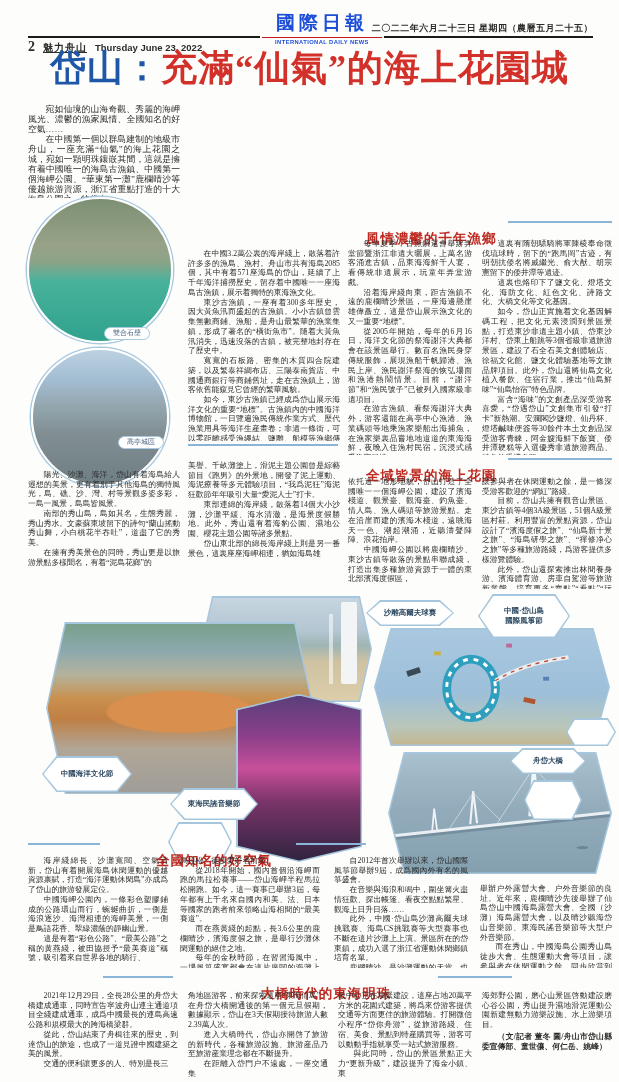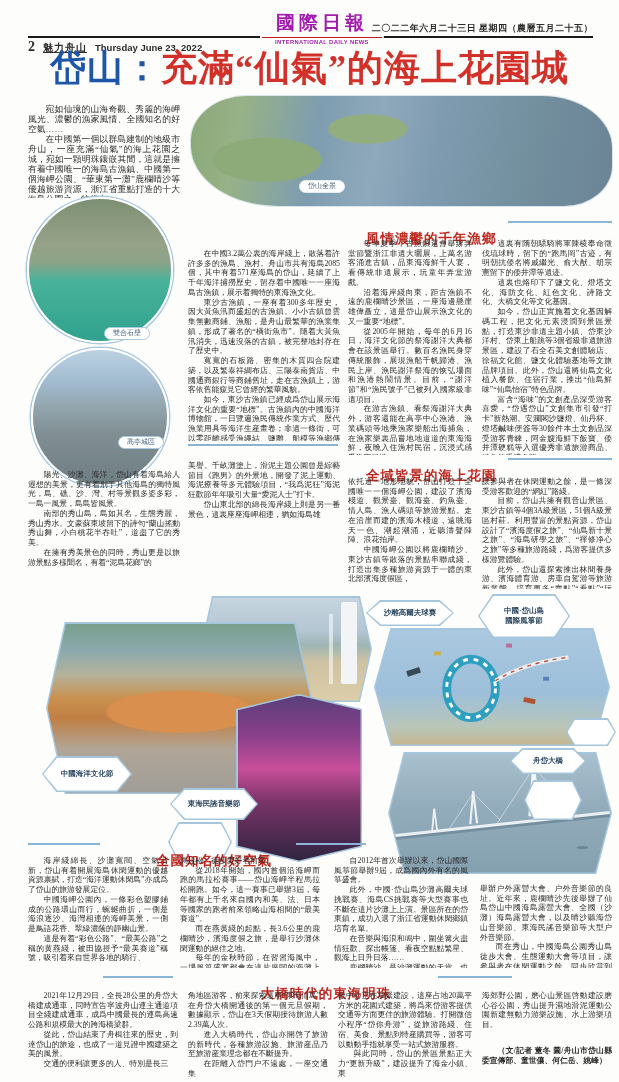--- a/index.html
+++ b/index.html
@@ -3,21 +3,21 @@
 <meta charset="utf-8">
 <style>
   html,body{margin:0;padding:0;background:#e8e8e4;}
   .page{position:relative;width:619px;height:1082px;background:#fdfdfb;margin:0 auto;
         overflow:hidden;font-family:"Liberation Serif","DejaVu Serif",serif;color:#2b2b2b;}
   
   .hdr-left{position:absolute;left:28px;top:17px;display:flex;align-items:baseline;gap:8px;}
   .hdr-pagenum{font-size:14px;font-weight:bold;}
   .hdr-section{font-size:10px;font-weight:bold;letter-spacing:1px;text-decoration:underline;}
   .hdr-date-en{font-size:9.5px;font-weight:bold;font-family:"Liberation Sans","DejaVu Sans",sans-serif;margin-top:25px;}
-  .masthead{position:absolute;left:262px;top:10px;width:120px;text-align:center;color:#a21caf;}
+  .masthead{position:absolute;left:262px;top:10px;width:120px;text-align:center;color:#1d4ed8;}
   .masthead-name{font-size:19px;font-weight:bold;letter-spacing:4px;white-space:nowrap;}
   .masthead-sub{font-size:5.8px;font-weight:bold;letter-spacing:.4px;white-space:nowrap;
         font-family:"Liberation Sans","DejaVu Sans",sans-serif;border-top:1px solid #c3161c;padding-top:1px;margin-top:1px;}
   .hdr-date-cn{position:absolute;right:26px;top:22px;font-size:9px;font-weight:bold;letter-spacing:.5px;}
   .hdr-rule{position:absolute;top:36px;height:2px;background:#1a1a1a;}
   .hdr-rule.l{left:28px;width:232px;}
   .hdr-rule.r{left:384px;width:209px;}
   
   .headline{position:absolute;left:0;top:44px;width:619px;text-align:center;font-weight:bold;
         font-size:36px;letter-spacing:1px;white-space:nowrap;margin:0;}
@@ -25,21 +25,21 @@
   .hl-red{color:#d2312a;}
   
   .tblock{position:absolute;overflow:hidden;font-size:7.8px;line-height:1.25;text-align:justify;}
   .tblock .para{margin:0;text-indent:2em;}
   .tblock.cont .para:first-child{text-indent:0;}
   .intro{font-size:8.8px;line-height:1.14;}
   .sec-title{position:absolute;margin:18px;font-size:13.5px;font-weight:bold;color:#bf2b22;
         letter-spacing:1px;white-space:nowrap;}
   .sec-title.centered{text-align:center;}
   .blue-rule{position:absolute;height:2px;background:#8ab5d6;}
-  .credit{font-weight:bold;text-indent:2em;margin-top:16px;}
+  .credit{font-weight:bold;text-indent:2em;margin-top:2px;}
   
   .panorama{position:absolute;left:191px;top:96px;width:421px;height:110px;
         border-radius:56px 70px 48px 88px/44px 52px 40px 60px;
         background:
           radial-gradient(ellipse 90px 36px at 18% 58%,#8cab78 0 60%,transparent 62%),
           radial-gradient(ellipse 70px 26px at 42% 30%,#93ae7e 0 55%,transparent 58%),
           linear-gradient(100deg,#8aa87a 0%,#97b286 12%,#7e9db0 30%,#8fa9bc 44%,#7f9bb0 58%,#73909f 78%,#6b8495 100%);
         box-shadow:0 0 0 1px #d9e4ec;}
   .pill{position:absolute;background:#ffffff;border:1px solid #a9c9e0;border-radius:9px;
         font-size:7px;color:#44607c;padding:2px 8px;white-space:nowrap;line-height:1;}
@@ -89,23 +89,20 @@
   <div class="hdr-rule l"></div>
   <div class="hdr-rule r"></div>
 
   <h1 class="headline"><span class="hl-blue">岱山：</span><span class="hl-red">充滿“仙氣”的海上花園城</span></h1>
 
   <div class="tblock intro" style="left:28px;top:104px;width:152px;height:94px;">
       <p class="para">宛如仙境的山海奇觀、秀麗的海岬風光、濃鬱的漁家風情、全國知名的好空氣……</p>
       <p class="para">在中國第一個以群島建制的地級市舟山，一座充滿“仙氣”的海上花園之城，宛如一顆明珠鑲嵌其間，這就是擁有着中國唯一的海島古漁鎮、中國第一個海岬公園、“華東第一灘”鹿欄晴沙等優越旅游資源，浙江省重點打造的十大海島公園之一的岱山。</p>
     </div>
 
-  <div class="panorama">
-    <span class="pill on-photo" style="left:108px;top:84px;">岱山全景</span>
-  </div>
 
   <div class="circle c1"></div>
   <span class="pill" style="left:104px;top:327px;">雙合石壁</span>
   <div class="circle c2"></div>
   <span class="pill" style="left:118px;top:436px;">高亭城區</span>
 
   <div class="tblock" style="left:28px;top:470px;width:152px;height:130px;">
       <p class="para">陽光、沙灘、海洋，岱山有着海島給人遐想的美景，更有着別于其他海島的獨特風光，島、礁、沙、灣、村等景觀多姿多彩，一島一風景，島島皆風景。</p>
       <p class="para">南部的秀山島，島如其名，生態秀麗，秀山秀水。文豪蘇東坡留下的詩句“蘭山搖動秀山舞，小白桃花半吞吐”，道盡了它的秀美。</p>
       <p class="para">在擁有秀美景色的同時，秀山更是以旅游景點多樣聞名，有着“泥島花鄉”的</p>
@@ -113,20 +110,21 @@
 
   <div class="tblock" style="left:188px;top:249px;width:152px;height:192px;">
       <p class="para">在中國3.2萬公裏的海岸綫上，散落着許許多多的漁島、漁村。舟山市共有海島2085個，其中有着571座海島的岱山，延續了上千年海洋捕撈歷史，留存着中國唯一一座海島古漁鎮，展示着獨特的東海漁文化。</p>
       <p class="para">東沙古漁鎮，一座有着300多年歷史，因大黃魚汛而盛起的古漁鎮。小小古鎮曾雲集無數商鋪、漁船，是舟山最繁華的漁業集鎮，形成了著名的“橫街魚市”。隨着大黃魚汛消失，迅速沒落的古鎮，被完整地封存在了歷史中。</p>
       <p class="para">寬寬的石板路、密集的木質四合院建築，以及繁泰祥綢布店、三陽泰南貨店、中國通商銀行等商鋪舊址，走在古漁鎮上，游客依舊能窺見它曾經的繁華風貌。</p>
       <p class="para">如今，東沙古漁鎮已經成爲岱山展示海洋文化的重要“地標”。古漁鎮內的中國海洋博物館，一日覽遍漁民傳統作業方式、歷代漁業用具等海洋生産畫卷；非遺一條街，可以零距離感受漁繩結、鹽雕、船模等漁鄉傳統手藝。</p>
     </div>
   <div class="blue-rule" style="left:188px;top:444px;width:150px;"></div>
   <div class="tblock cont" style="left:188px;top:461px;width:152px;height:142px;">
       <p class="para">美譽。千畝灘塗上，滑泥主題公園曾是綜藝節目《跑男》的外景地，開發了泥上運動、海泥療養等多元體驗項目，“我爲泥狂”海泥狂歡節年年吸引大量“愛泥人士”打卡。</p>
+      <p class="para">東部連綿的海岸綫，散落着14個大小沙灘，沙灘平緩、海水清澈，是海景度假勝地。此外，秀山還有着海豹公園、濕地公園、櫻花主題公園等諸多景點。</p>
       <p class="para">岱山東北部的綿長海岸綫上則是另一番景色，這裏座座海岬相連，猶如海島雄</p>
     </div>
 
   <h2 class="sec-title" style="left:348px;top:212px;">風情濃鬱的千年漁鄉</h2>
   <div class="blue-rule" style="left:508px;top:221px;width:104px;"></div>
   <div class="tblock" style="left:348px;top:239px;width:124px;height:216px;">
       <p class="para">每年夏季，古漁鎮還會舉辦弄堂節暨浙江非遺大曬展，上萬名游客涌進古鎮，品東海海鮮千人宴，看傳統非遺展示，玩童年弄堂游戲。</p>
       <p class="para">沿着海岸綫向東，距古漁鎮不遠的鹿欄晴沙景區，一座海邊懸崖雄偉矗立，這是岱山展示漁文化的又一重要“地標”。</p>
       <p class="para">從2005年開始，每年的6月16日，海洋文化節的祭海謝洋大典都會在該景區舉行。數百名漁民身穿傳統服飾，展現漁船千帆歸港、漁民上岸、漁民謝洋祭海的恢弘場面和漁港熱鬧情景。目前，“謝洋節”和“漁民號子”已被列入國家級非遺項目。</p>
       <p class="para">在游古漁鎮、看祭海謝洋大典外，游客還能在高亭中心漁港、漁業碼頭等地乘漁家樂船出海捕魚，在漁家樂裏品嘗地地道道的東海海鮮，夜晚入住漁村民宿，沉浸式感受漁家風情。</p>
@@ -239,22 +237,22 @@
       <p class="para">這是有着“彩色公路”、“最美公路”之稱的黄燕綫，被田協授予“最美賽道”稱號，吸引着來自世界各地的騎行、</p>
     </div>
   <div class="tblock cont" style="left:180px;top:856px;width:140px;height:112px;">
       <p class="para">馬拉松、徒步愛好者前來。</p>
       <p class="para">從2018年開始，國內首個沿海岬而跑的馬拉松賽事——岱山海岬半程馬拉松開跑。如今，這一賽事已舉辦3屆，每年都有上千名來自國內和美、法、日本等國家的跑者前來領略山海相間的“最美賽道”。</p>
       <p class="para">而在燕黄綫的起點，長3.6公里的鹿欄晴沙，濱海度假之旅，是舉行沙灘休閑運動的絕佳之地。</p>
       <p class="para">每年的金秋時節，在習習海風中，一場風箏盛宴都會在這片廣闊的海灘上演。</p>
     </div>
   <div class="tblock" style="left:334px;top:856px;width:134px;height:112px;">
       <p class="para">自2012年首次舉辦以來，岱山國際風箏節舉辦9屆，成爲國內外有名的風箏盛會。</p>
+      <p class="para">在音樂與海浪和鳴中，圍坐篝火盡情狂歡、探出帳篷、看夜空點點繁星、觀海上日升日落……</p>
       <p class="para">此外，中國·岱山島沙灘高爾夫球挑戰賽、海島CS挑戰賽等大型賽事也不斷在這片沙灘上上演。景區所在的岱東鎮，成功入選了浙江省運動休閑鄉鎮培育名單。</p>
-      <p class="para">在音樂與海浪和鳴中，圍坐篝火盡情狂歡、探出帳篷、看夜空點點繁星、觀海上日升日落……</p>
       <p class="para">鹿欄晴沙，是沙灘運動的天堂，也是</p>
     </div>
   <div class="tblock cont" style="left:480px;top:884px;width:132px;height:84px;">
       <p class="para">舉辦户外露營大會、户外音樂節的良址。近年來，鹿欄晴沙先後舉辦了仙島岱山中國海島露營大會、全國（沙灘）海島露營大會，以及晴沙聽海岱山音樂節、東海民謠音樂節等大型户外音樂節。</p>
       <p class="para">而在秀山，中國海島公園秀山島徒步大會、生態運動大會等項目，讓參與者在休閑運動之餘，同步欣賞到秀山濕地、沙灘、花海、濱海游步道、民宿村等美景。</p>
     </div>
 
   <div class="blue-rule" style="left:103px;top:976px;width:70px;"></div>
   <h2 class="sec-title centered" style="left:218px;top:967px;width:180px;">大橋時代的東海明珠</h2>
   <div class="blue-rule" style="left:438px;top:976px;width:74px;"></div>

